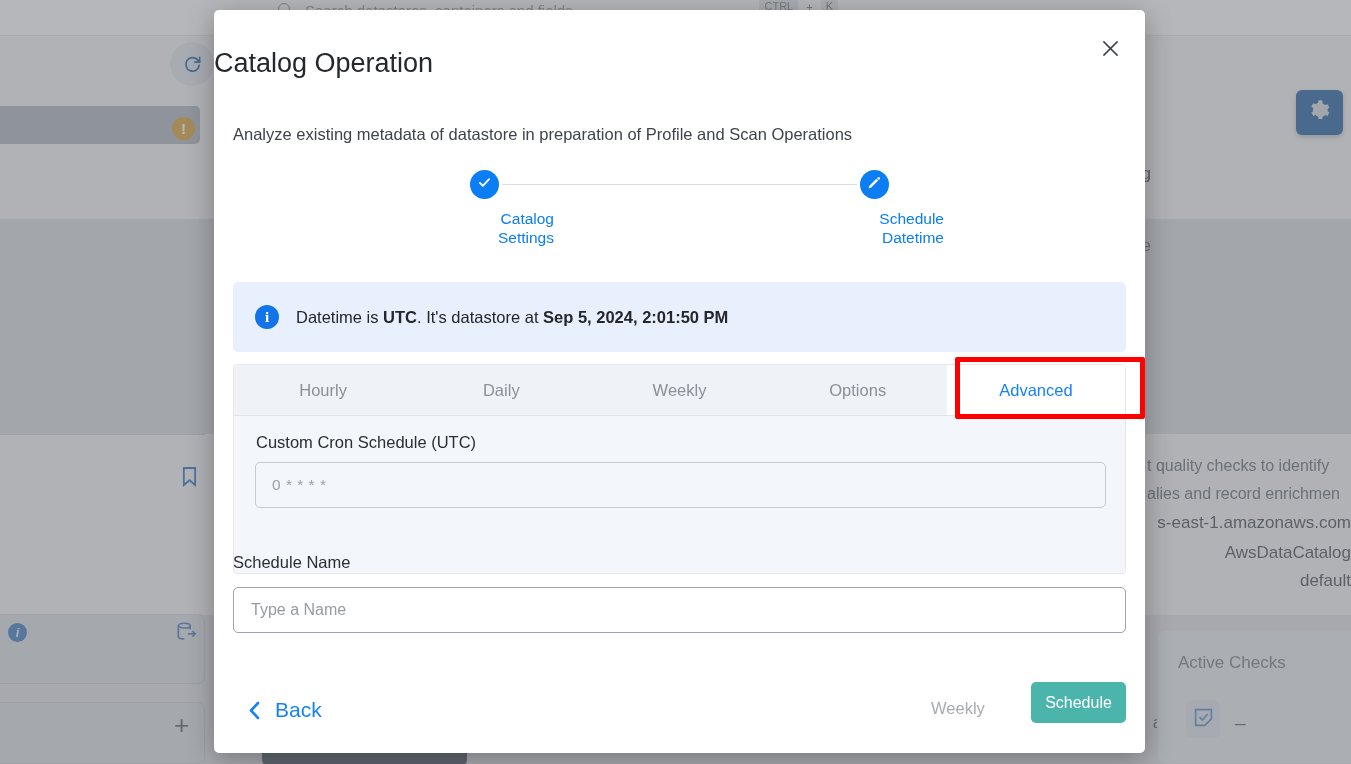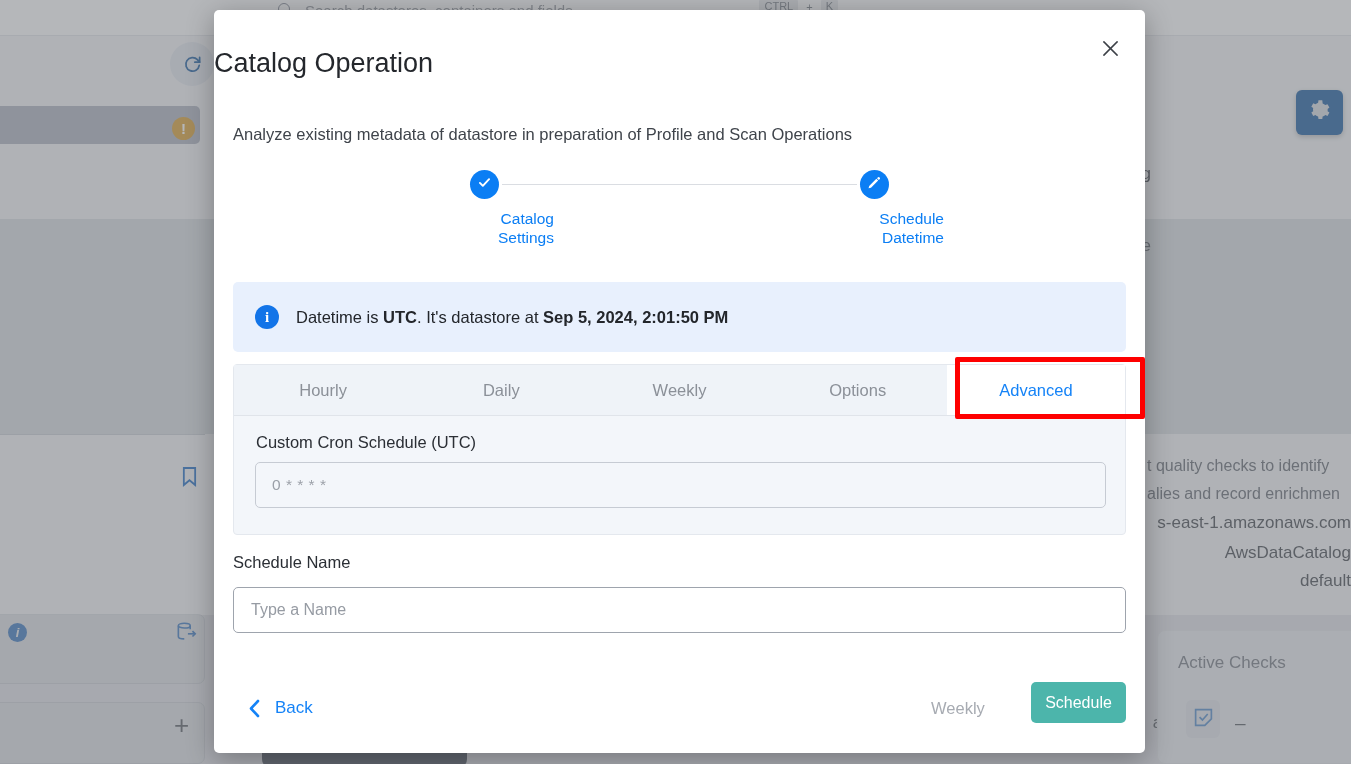--- a/index.html
+++ b/index.html
@@ -204,21 +204,21 @@
     background: #1274e8; color: #fff;
     font-size: 15px; font-weight: bold; font-family: "Liberation Serif", serif;
     display: flex; align-items: center; justify-content: center; flex: 0 0 auto;
   }
   .info-text { font-size: 16.5px; color: #23262b; }
   .info-text b { font-weight: 700; }
 
   
   .sched-panel {
     position: absolute; left: 19px; top: 354px;
-    width: 893px; height: 171px;
+    width: 893px; height: 210px;
     background: #f3f6fa;
     border: 1px solid #e4e8ee;
     border-radius: 4px;
   }
   .tabbar {
     position: absolute; left: 0; top: 0; width: 891px; height: 51px;
     display: flex; border-bottom: 1px solid #e0e4ea;
     background: #eff3f8;
   }
   .tab {
@@ -264,21 +264,21 @@
     outline: none;
   }
   .sname-input::placeholder { color: #969ba3; }
 
   
   .back-btn {
     position: absolute; left: 34px; top: 688px;
     display: flex; align-items: center; gap: 14px; cursor: pointer;
   }
   .back-chevron svg { display: block; }
-  .back-label { font-size: 17px; color: #1583f7; }
+  .back-label { font-size: 21px; color: #1583f7; }
   .cancel-btn {
     position: absolute; left: 717px; top: 689px;
     font-size: 16.5px; color: #a7abb2; cursor: pointer;
     background: none; border: none; padding: 0;
     font-family: "Liberation Sans", sans-serif;
   }
   .schedule-btn {
     position: absolute; left: 817px; top: 672px;
     width: 95px; height: 41px;
     background: #4cb5ab; color: #ffffff;

